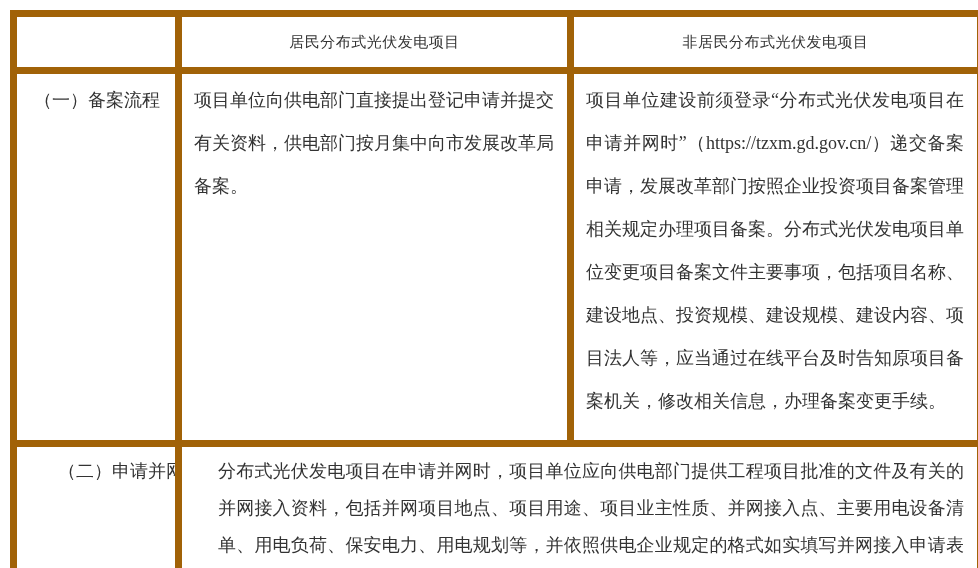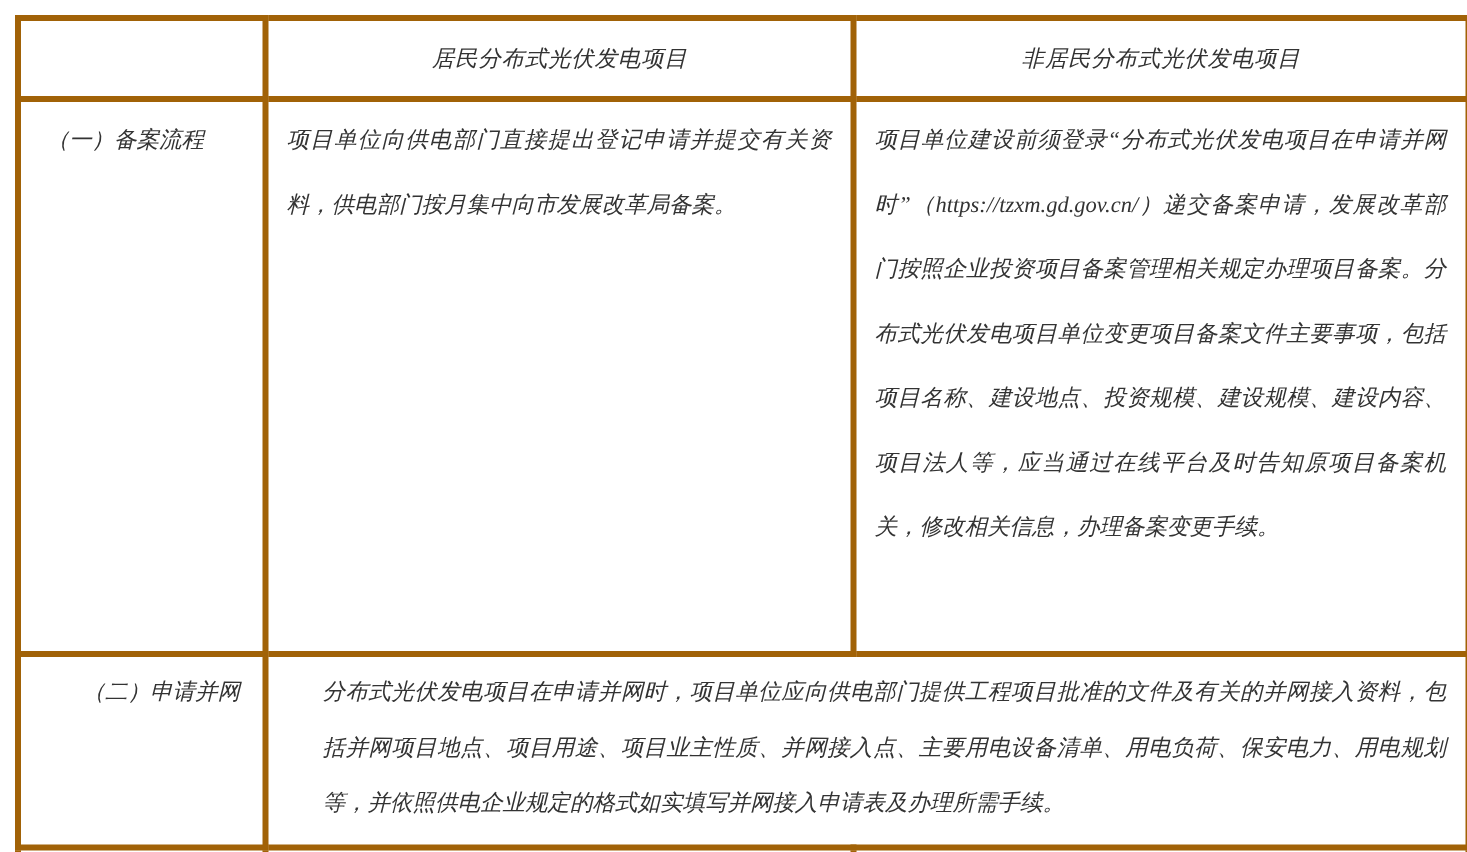--- a/index.html
+++ b/index.html
@@ -21,25 +21,24 @@
   }
   table.doc-table {
     position: absolute;
     left: 10px;
     top: 10px;
     width: 967px;
     border-collapse: collapse;
     table-layout: fixed;
   }
   td {
-    border: 4px solid #a16207;
+    border: 7px solid #a16207;
     padding: 0;
     vertical-align: top;
     overflow: hidden;
-    font-style: italic;
   }
   col.c1 { width: 165px; }
   col.c2 { width: 392px; }
   col.c3 { width: 410px; }
 
   tr.header-row td {
     height: 50px;
     vertical-align: middle;
     text-align: center;
   }
@@ -47,21 +46,21 @@
     font-size: 15px;
     color: #333333;
     letter-spacing: 0.5px;
   }
 
   tr.row-filing td { height: 366px; }
   tr.row-grid td   { height: 125px; padding-left: 24px; }
   tr.row-partial td { height: 60px; }
 
   .para {
-    font-size: 15px;
+    font-size: 18px;
     color: #333333;
     text-align: justify;
     word-break: break-all;
   }
   tr.row-filing .para {
     line-height: 43px;
     padding: 5px 13px 0 12px;
   }
   tr.row-grid .para {
     line-height: 37px;

